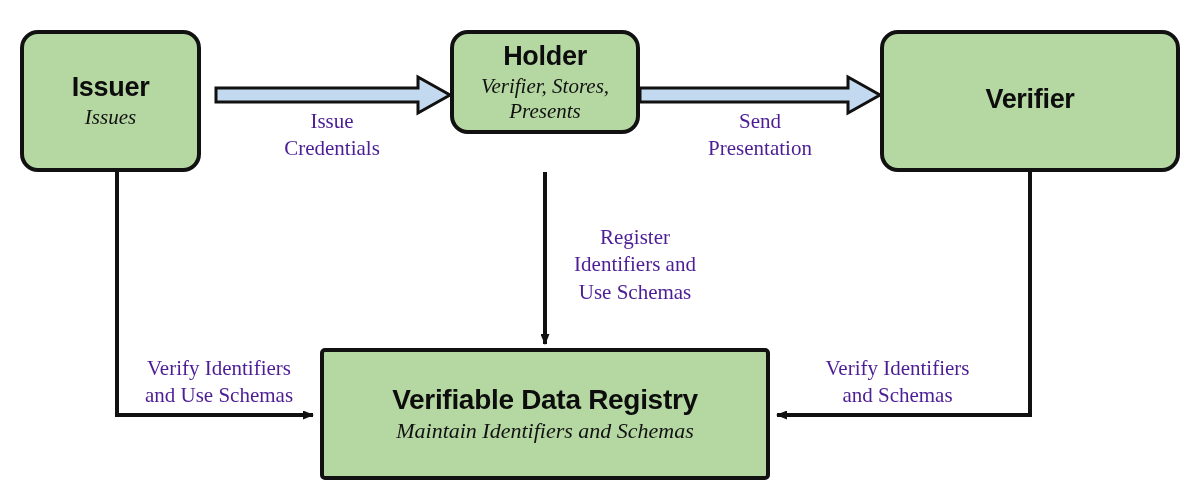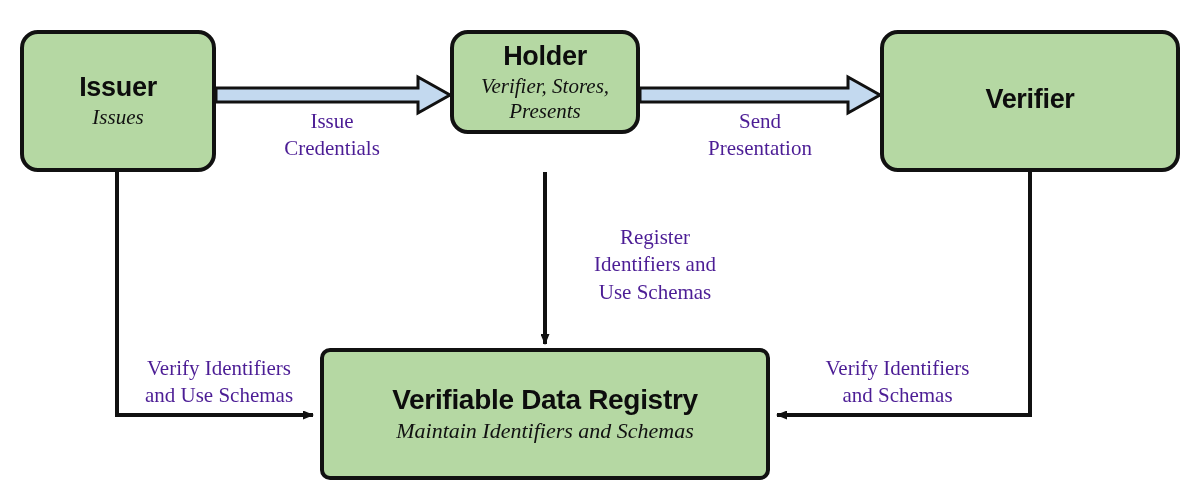--- a/index.html
+++ b/index.html
@@ -48,40 +48,40 @@
     color: #0d0d0d;
     margin-bottom: 3px;
   }
   .node-sub {
     font-family: "Liberation Serif", serif;
     font-style: italic;
     font-size: 21px;
     color: #111111;
     line-height: 1.18;
   }
-  #node-issuer   { left: 20px;  top: 30px;  width: 196px; height: 142px; }
+  #node-issuer   { left: 20px;  top: 30px;  width: 181px; height: 142px; }
   #node-holder   { left: 450px; top: 30px;  width: 190px; height: 104px; }
   #node-verifier { left: 880px; top: 30px;  width: 300px; height: 142px; }
   #node-registry { left: 320px; top: 348px; width: 450px; height: 132px;
-                   border-radius: 10px; }
+                   border-radius: 5px; }
   #node-registry .node-title { font-size: 28px; }
   #node-registry .node-sub   { font-size: 22px; }
 
   .edge-label {
     position: absolute;
     font-family: "Liberation Serif", serif;
     font-size: 21px;
     line-height: 1.3;
     color: #4c1d95;
     text-align: center;
     white-space: pre-line;
   }
   #label-issue-credentials { left: 232px; top: 108px; width: 200px; }
   #label-send-presentation { left: 650px; top: 108px; width: 220px; }
-  #label-register          { left: 555px; top: 224px; width: 200px; }
+  #label-register          { left: 535px; top: 224px; width: 200px; }
   #label-verify-left       { left: 124px; top: 355px; width: 190px; text-align: center; }
   #label-verify-right      { left: 800px; top: 355px; width: 195px; text-align: center; }
 </style>
 </head>
 <body>
 
 <div id="diagram-root">
 
   <svg id="edge-layer" viewBox="0 0 1200 500" width="1200" height="500">
     <defs>

